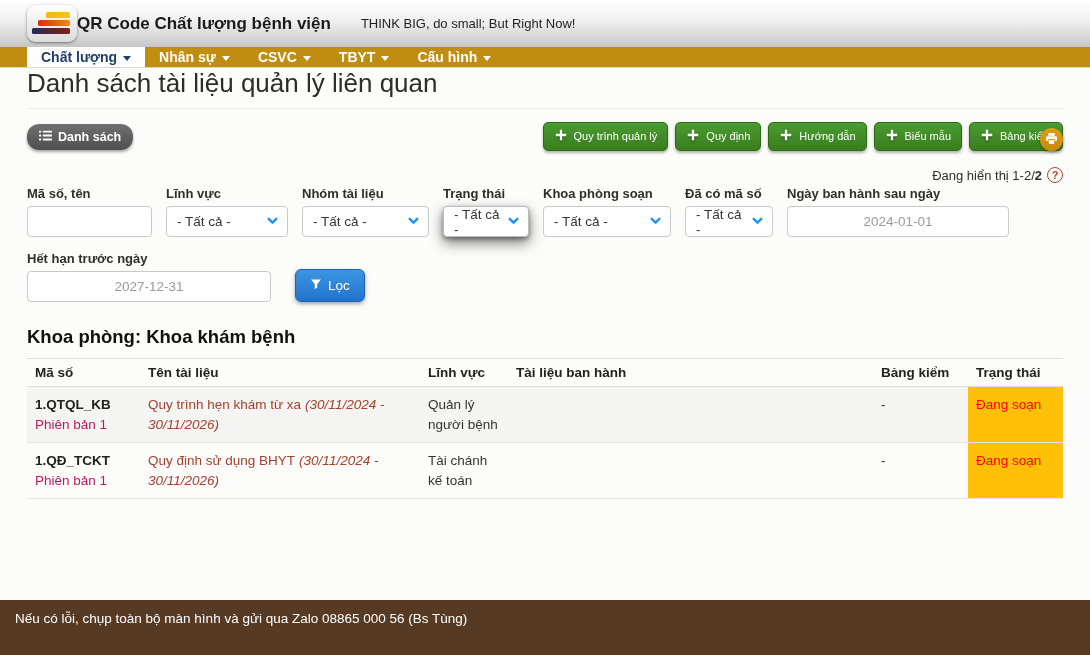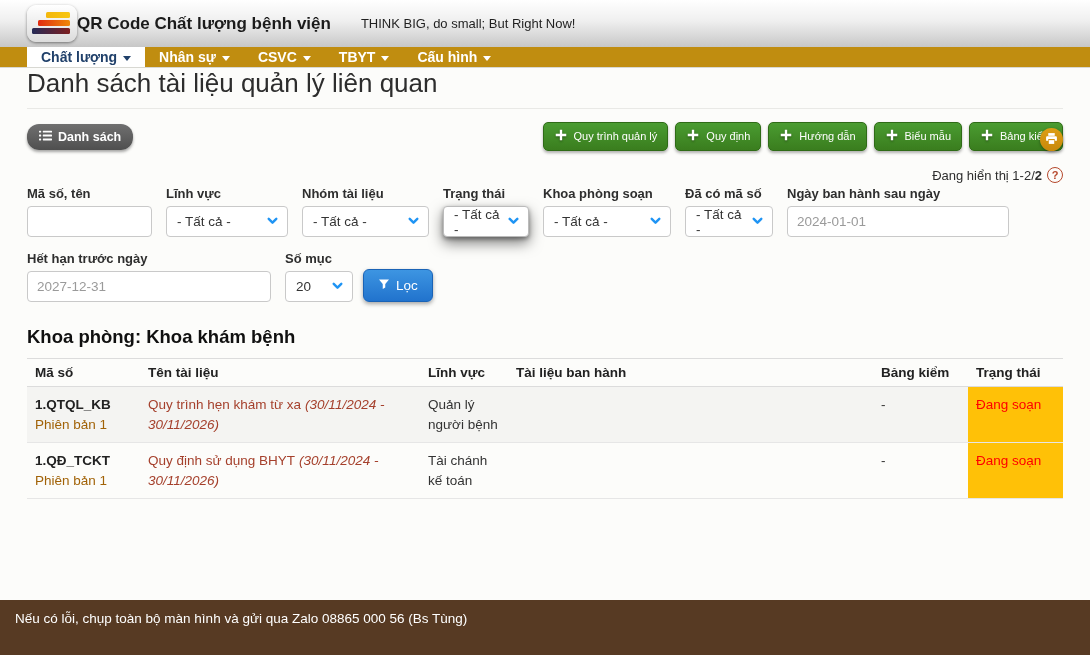--- a/index.html
+++ b/index.html
@@ -96,21 +96,21 @@
 
   
   .filters { margin-top:3px; }
   .frow { display:flex; align-items:flex-end; margin-bottom:14px; }
   .ffield { margin-right:14px; }
   .ffield label { display:block; font-size:13px; font-weight:bold; color:#2e2e2e; margin-bottom:5px; }
   .control {
     height:31px; border:1px solid #c9c9c9; border-radius:4px;
     background:#fff; font-size:13.5px; color:#333;
   }
-  input.control { padding:0 9px; font-family:"Liberation Sans",sans-serif; outline:none; }
+  input.control { padding:0 9px; font-family:"Liberation Sans",sans-serif; outline:none;text-align:center; }
   input.control.dim { color:#9a9a9a; }
   .select {
     display:flex; align-items:center; justify-content:space-between;
     padding:0 8px 0 10px; cursor:pointer; gap:6px;
   }
   .select .val { color:#333; }
   .select.raised { box-shadow:0 6px 14px rgba(0,0,0,.5), 0 2px 4px rgba(0,0,0,.35); border-color:#bbb; }
   .btn-blue {
     background:linear-gradient(#3d95e2,#2173cd);
     border:1px solid #1a63b6; color:#fff;
@@ -123,21 +123,21 @@
   .section-heading { font-size:18.5px; font-weight:bold; color:#101010; margin-top:24px; }
   table.docs { width:100%; border-collapse:collapse; margin-top:10px; font-size:13.5px; }
   table.docs th {
     text-align:left; font-weight:bold; color:#222;
     padding:6px 8px; border-top:1px solid #dcdcdc; border-bottom:1px solid #dcdcdc;
   }
   table.docs td { padding:8px; vertical-align:top; border-bottom:1px solid #e6e6e6; line-height:1.45; }
   table.docs tr.odd td { background:#f4f4f2; }
   td.status-cell { background:#ffc107 !important; color:#fe0000; }
   .doc-code { font-weight:bold; color:#222; }
-  .doc-version { color:#a16207; }
+  .doc-version { color:#be185d; }
   .doc-link { color:#a5402c; cursor:pointer; }
   .doc-dates { color:#a5402c; font-style:italic; margin-left:4px; }
 
   
   .footer {
     position:absolute; left:0; right:0; bottom:0; height:55px;
     background:#573a23; color:#fff;
     padding:9px 0 0 15px; font-size:13.5px; line-height:1.55;
   }
   .footer b { font-weight:bold; }
@@ -303,29 +303,20 @@
       <div class="ffield">
         <label>Ngày ban hành sau ngày</label>
         <input class="control dim" style="width: 222px;" value="2024-01-01">
       </div>
     </div>
 
     <div class="frow">
       <div class="ffield">
         <label>Hết hạn trước ngày</label>
         <input class="control dim" style="width: 244px;" value="2027-12-31">
-      </div>
-      <div class="ffield" style="margin-right:0">
-        <label>Số mục</label>
-        <div class="control select" style="width:68px">
-          <span class="val">20</span>
-          <span><svg width="13" height="13" viewBox="0 0 24 24" fill="none" stroke="#1f94f4" stroke-width="4.5" stroke-linecap="round" stroke-linejoin="round">
-                <path d="M5 9l7 7 7-7"></path>
-              </svg></span>
-        </div>
       </div>
       <div class="btn btn-blue">
         <span><svg width="12" height="12" viewBox="0 0 24 24" fill="#fff">
               <path d="M2 3h20l-7.5 9v7l-5 3v-10z"></path>
             </svg></span>
         <span>Lọc</span>
       </div>
     </div>
   </div>
 

